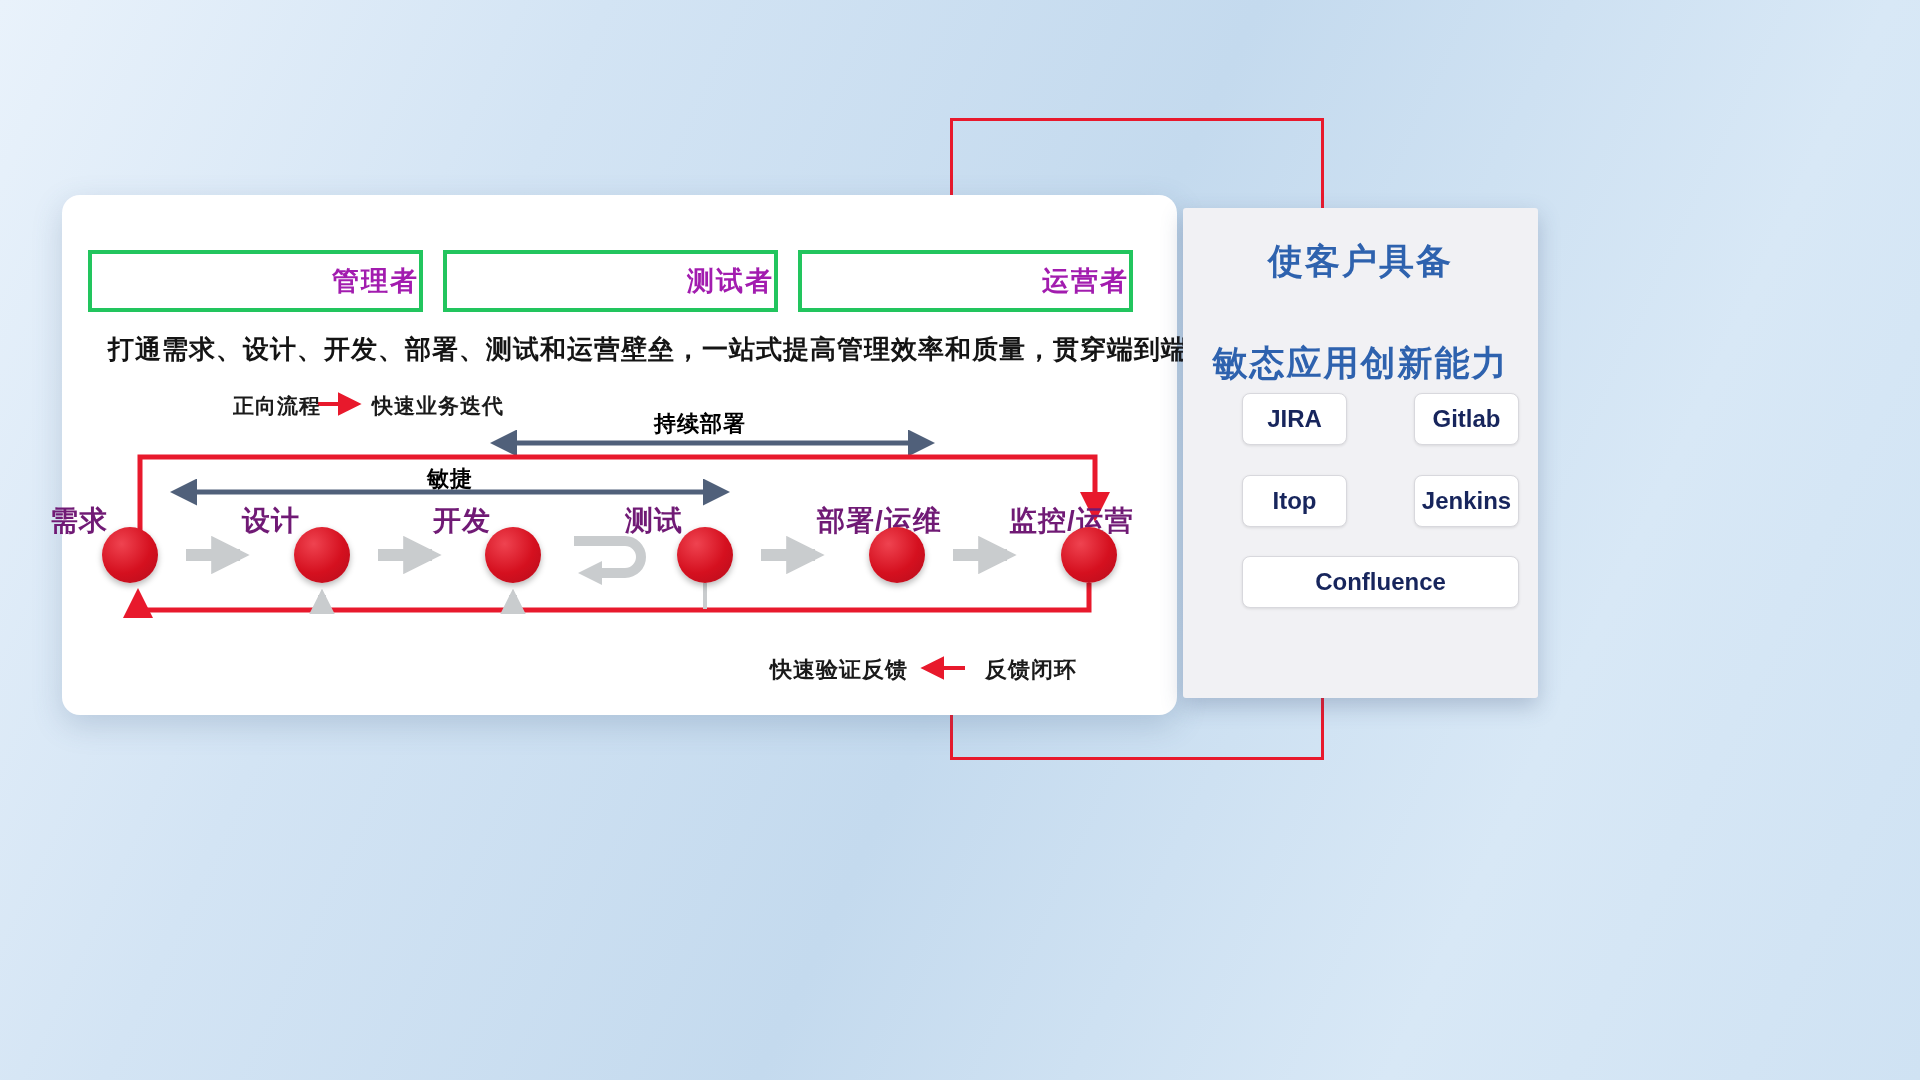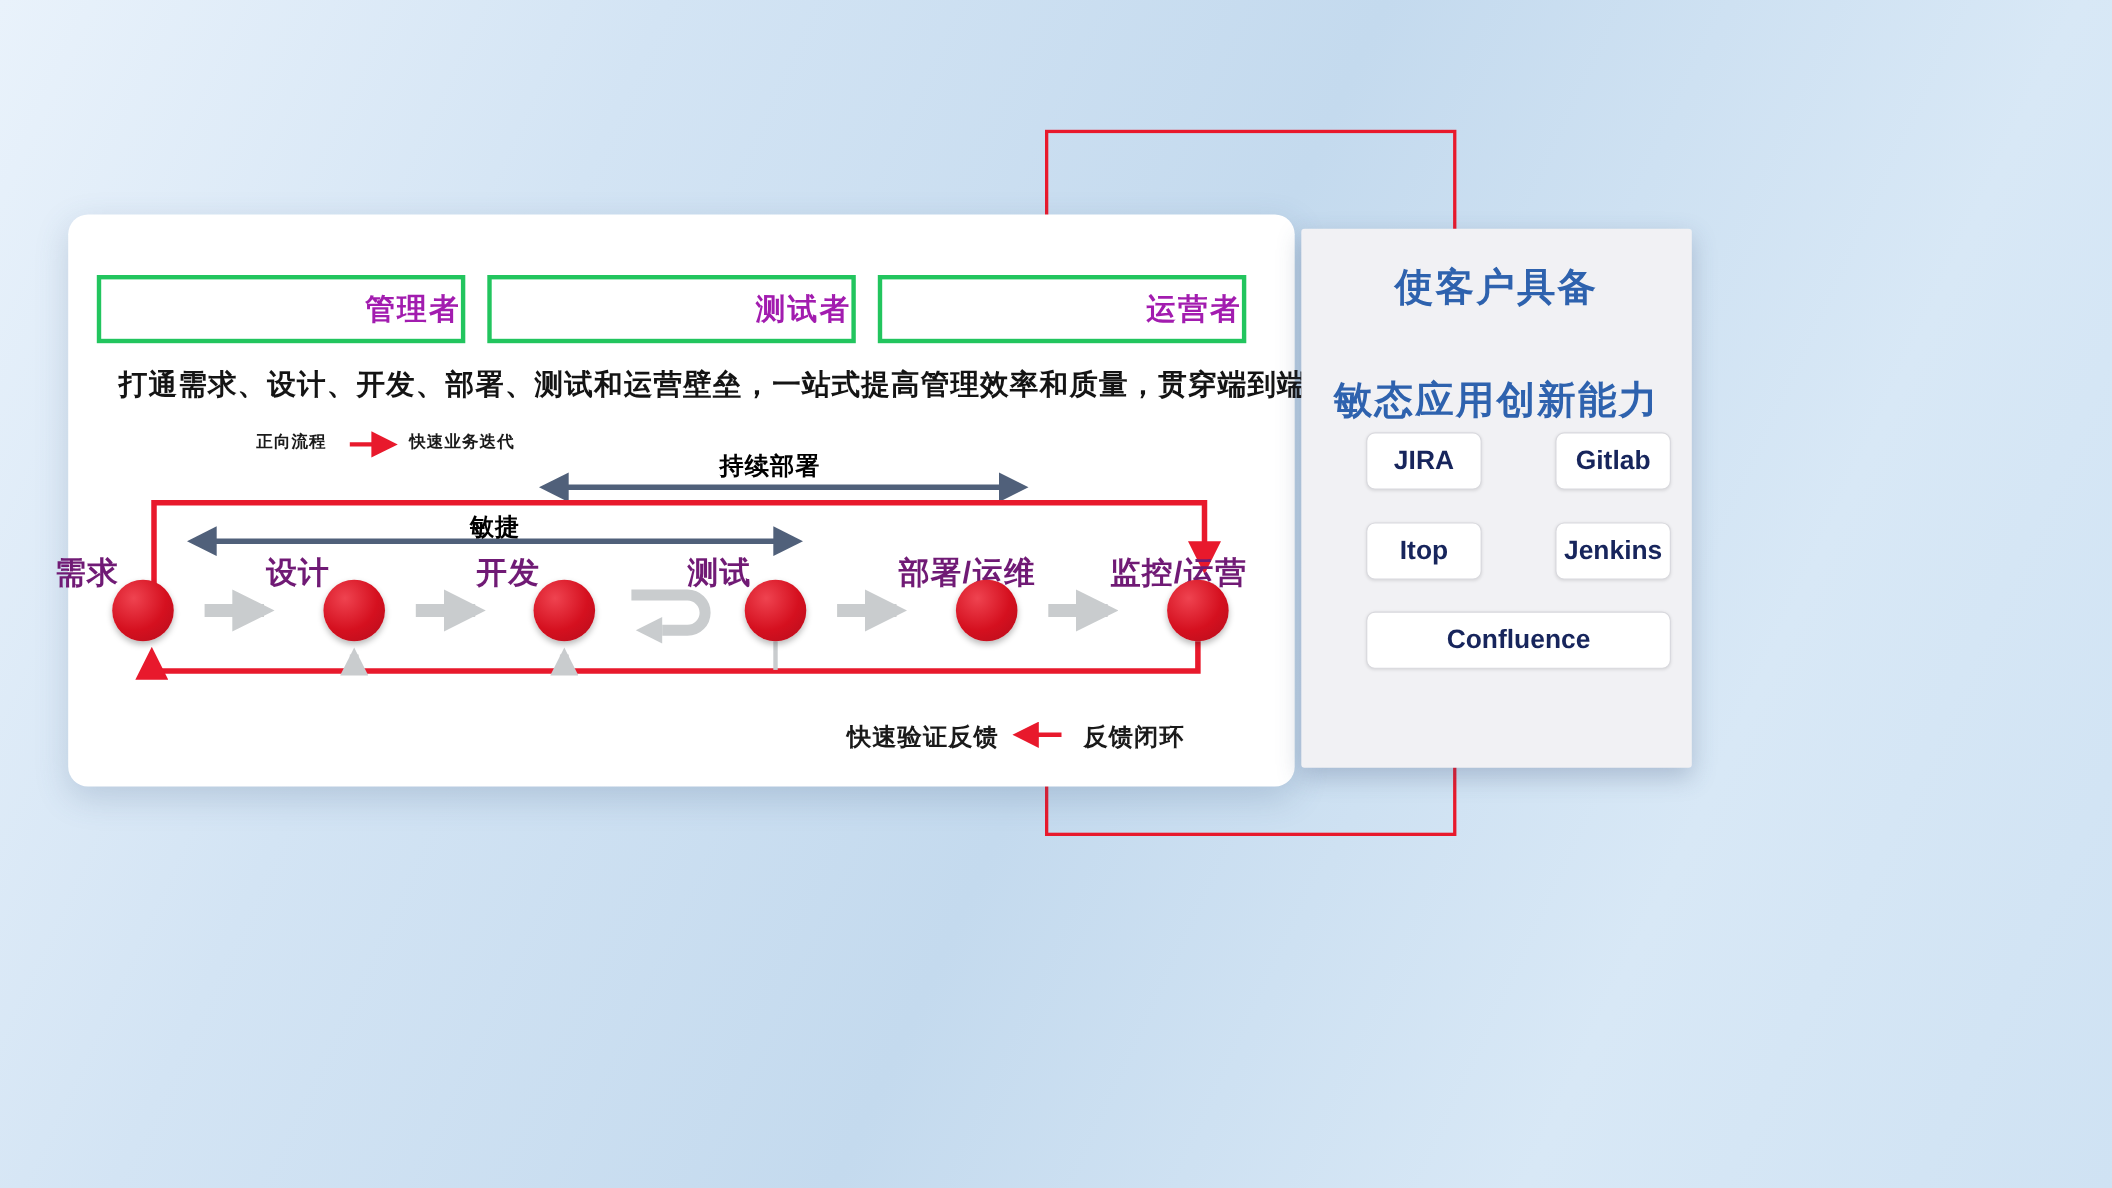--- a/index.html
+++ b/index.html
@@ -20,21 +20,21 @@
 
   
   .roles { left:88px; top:250px; width:1045px; height:62px; display:flex; gap:20px; }
   .role-box { flex:1; border:4px solid #22c55e; background:#fff; display:flex;
               align-items:center; justify-content:flex-end;
               color:#a21caf; font-size:27px; font-weight:700; letter-spacing:2px; }
 
   .headline { left:108px; top:332px; width:1030px; font-size:26px; font-weight:700;
               color:#141414; letter-spacing:1px; white-space:nowrap; }
 
-  .lgd { font-size:15px; font-weight:700; color:#1a1a1a; letter-spacing:1px; }
+  .lgd { font-size:21px; font-weight:700; color:#1a1a1a; letter-spacing:1px; }
 
   .flow-label { font-size:22px; font-weight:700; color:#000000; letter-spacing:1px; text-align:center; }
 
   .stage-label { font-size:28px; font-weight:600; color:#701a75; width:160px; text-align:left; letter-spacing:1px; }
 
   .node { width:56px; height:56px; border-radius:50%;
           background: radial-gradient(circle at 35% 30%, #ef4350 0%, #d5101f 55%, #b50d1c 100%);
           box-shadow:0 3px 6px rgba(0,0,0,.28); }
 
   svg.diagram { left:62px; top:195px; width:1115px; height:520px; overflow:visible; }

